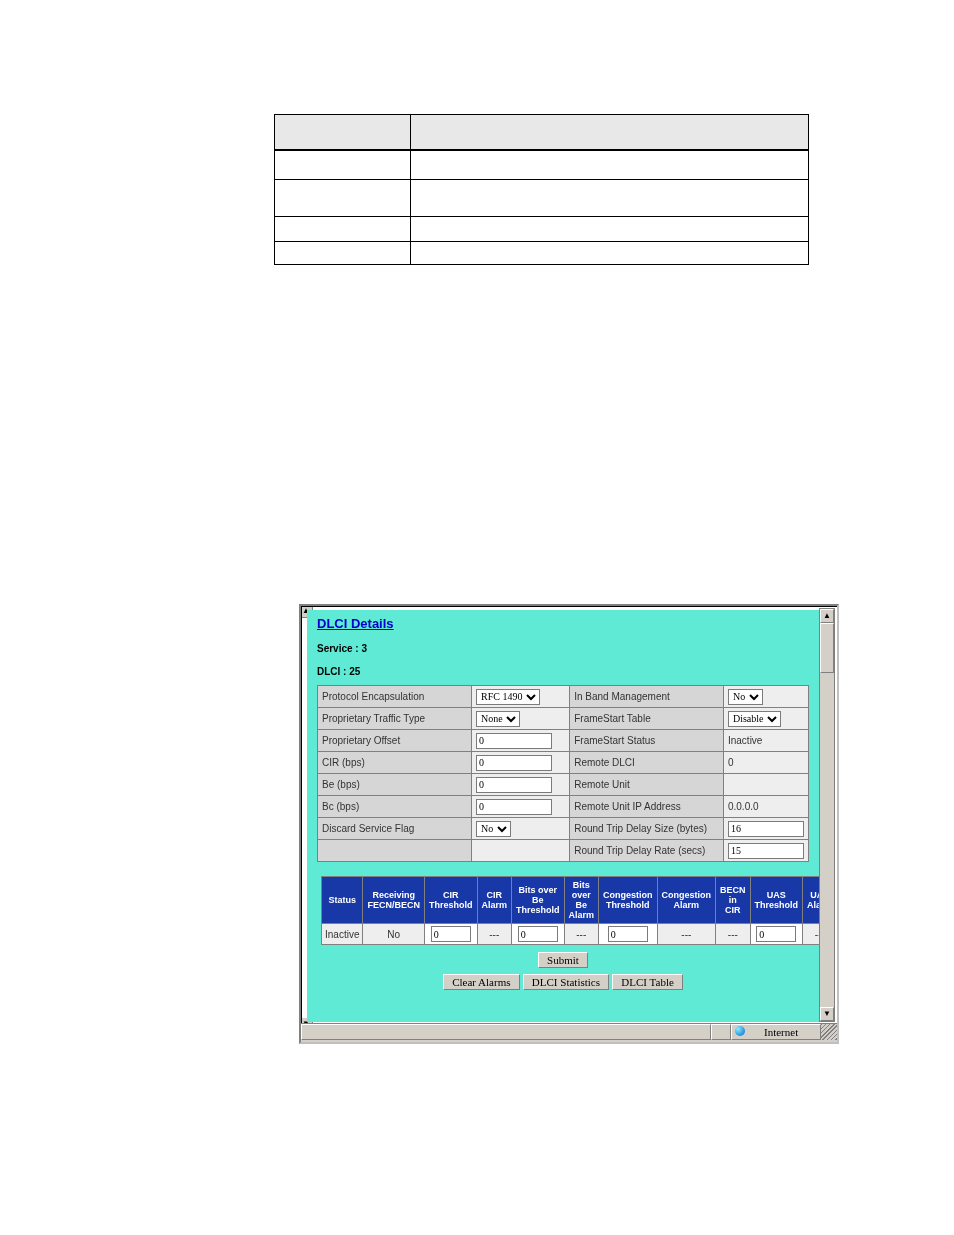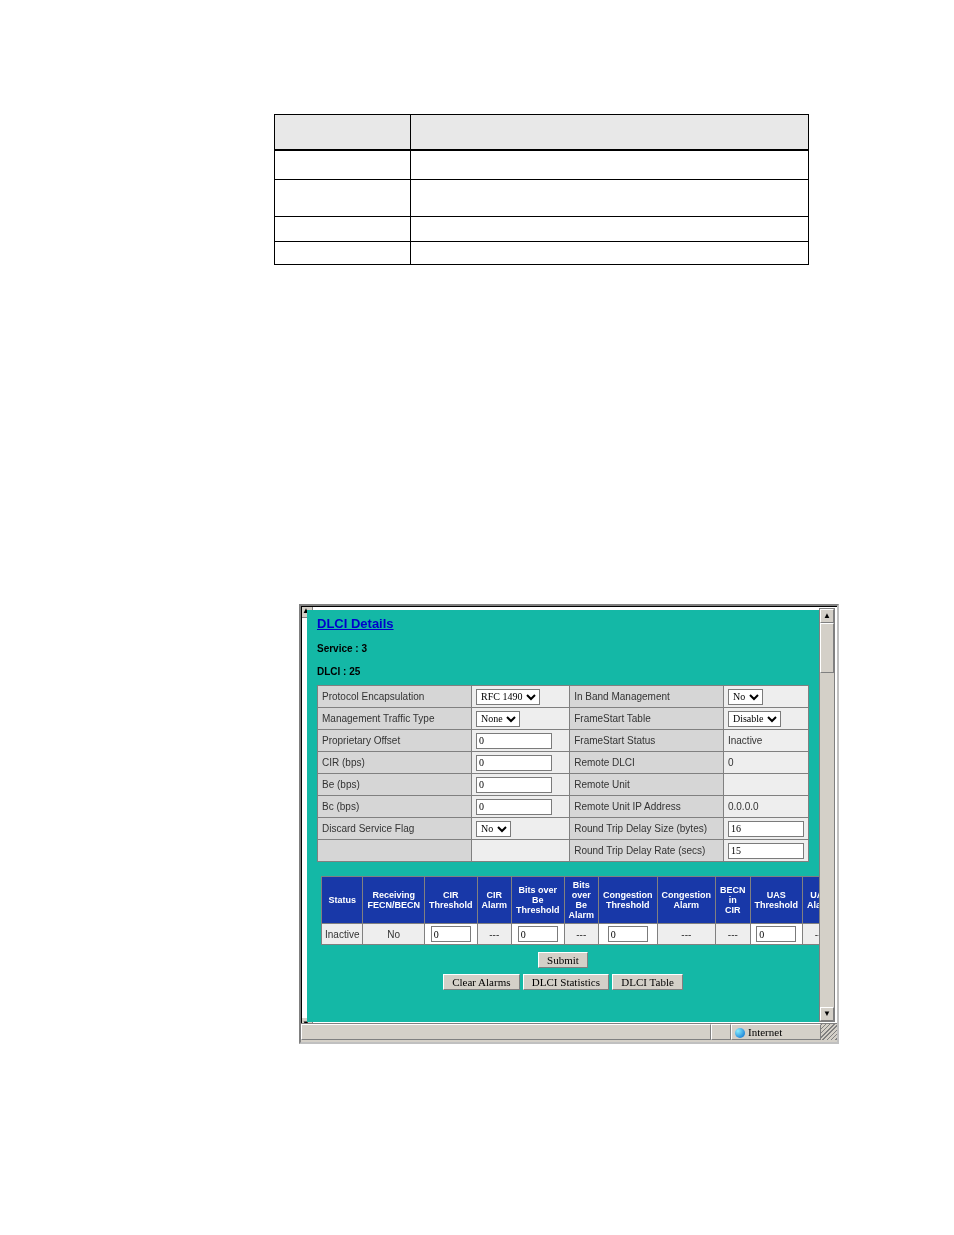--- a/index.html
+++ b/index.html
@@ -9,32 +9,32 @@
 .upper-table{position:absolute;left:274px;top:114px;width:533px;border:1px solid #000}
 .ut-row{display:flex;height:28px}
 .ut-row.border-bot{border-bottom:1px solid #000}
 .ut-row.header{background:#e8e8e8;height:34px;border-bottom:2px solid #000}
 .ut-row.last{height:22px}
 .ut-col1{width:135px;border-right:1px solid #000}
 .ut-col2{flex:1}
 
 
 .frame{position:absolute;left:299px;top:604px;width:536px;height:436px;border:2px solid #c0c0c0;border-top-color:#808080;border-left-color:#808080;box-shadow:inset 1px 1px 0 #000}
-.frame-body{position:absolute;left:6px;top:4px;right:18px;bottom:20px;background:#14b8a6;overflow:hidden;font-family:Tahoma,Arial,sans-serif}
+.frame-body{position:absolute;left:6px;top:4px;right:18px;bottom:20px;background:#5eead4;overflow:hidden;font-family:Tahoma,Arial,sans-serif}
 .vscroll{position:absolute;right:2px;top:2px;width:16px;bottom:20px;background:#d4d0c8;border:1px solid #808080;box-sizing:border-box}
 .vs-btn{position:absolute;left:0;width:14px;height:14px;background:#d4d0c8;border:1px solid #fff;border-right-color:#808080;border-bottom-color:#808080;box-sizing:border-box;font-size:8px;line-height:12px;text-align:center;color:#000}
 .vs-up{top:0}
 .vs-dn{bottom:0}
 .vs-thumb{position:absolute;left:0;width:14px;top:14px;height:50px;background:#d4d0c8;border:1px solid #fff;border-right-color:#808080;border-bottom-color:#808080;box-sizing:border-box}
 
 .left-outer{position:absolute;left:299px;top:604px;width:14px;height:14px;background:#d4d0c8;border:1px solid #fff;border-right-color:#808080;border-bottom-color:#808080;box-sizing:border-box;font-size:8px;line-height:12px;text-align:center}
 .left-outer.dn{top:1017px}
 
 .status-row{position:absolute;left:0;right:0;bottom:0;height:18px;border-top:1px solid #808080;background:#d4d0c8;display:flex}
-.status-cell{border:1px solid #808080;border-top:1px solid #fff;border-left:1px solid #fff;height:16px;box-sizing:border-box;font-size:11px;padding:1px 3px;color:#000;display:flex;align-items:flex-end;gap:3px}
+.status-cell{border:1px solid #808080;border-top:1px solid #fff;border-left:1px solid #fff;height:16px;box-sizing:border-box;font-size:11px;padding:1px 3px;color:#000;display:flex;align-items:flex-start;gap:19px}
 .globe{width:10px;height:10px;border-radius:50%;background:radial-gradient(circle at 30% 30%,#8ef,#06c)}
 .resize-grip{width:16px;height:16px;background:repeating-linear-gradient(135deg,#808080 0 1px,transparent 1px 3px)}
 
 
 .hdr{padding:6px 10px 4px 10px}
 .title-link{color:#0000cc;text-decoration:underline;font-weight:bold;font-size:13px}
 .sub{font-size:10px;font-weight:bold;margin-top:12px}
 
 .cfg{margin:4px 10px 0 10px;border-collapse:collapse;width:calc(100% - 20px);font-size:10px;color:#333}
 .cfg td{border:1px solid #808080;padding:2px 4px;height:17px;vertical-align:middle}
@@ -100,21 +100,21 @@
 
     <table class="cfg">
       <tbody id="cfg-body">
             <tr>
               <td class="lbl">Protocol Encapsulation</td>
               <td class="val"><select class="win"><option>RFC 1490</option></select></td>
               <td class="lbl2">In Band Management</td>
               <td class="val2"><select class="win"><option>No</option></select></td>
             </tr>
             <tr>
-              <td class="lbl">Management Traffic Type</td>
+              <td class="lbl">Proprietary Traffic Type</td>
               <td class="val"><select class="win"><option>None</option></select></td>
               <td class="lbl2">FrameStart Table</td>
               <td class="val2"><select class="win"><option>Disable</option></select></td>
             </tr>
             <tr>
               <td class="lbl">Proprietary  Offset</td>
               <td class="val"><input class="win" value="0" style=""></td>
               <td class="lbl2">FrameStart Status</td>
               <td class="val2">Inactive</td>
             </tr>

